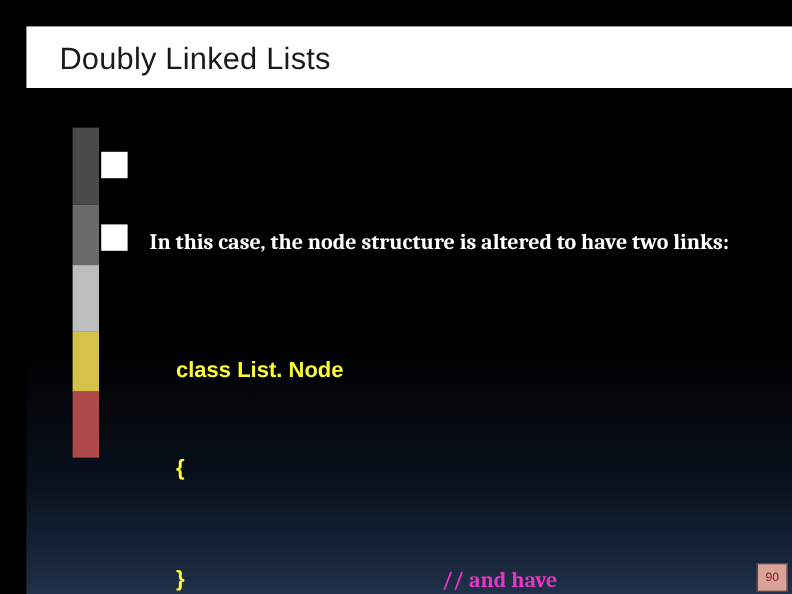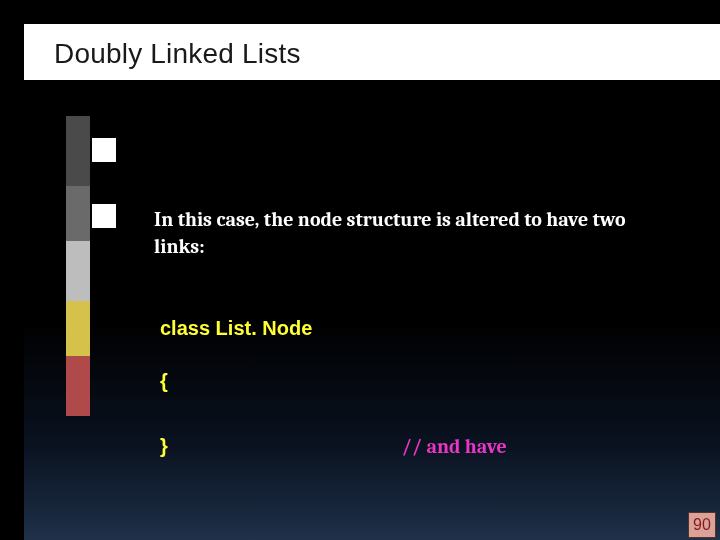--- a/index.html
+++ b/index.html
@@ -53,21 +53,21 @@
   .content {
     position: absolute;
     left: 44px;
     top: 80px;
     width: 640px;
     color: #fff;
   }
   .bullet-row {
     display: flex;
     align-items: flex-start;
-    gap: 26px;
+    gap: 8px;
     font-size: 20px;
     line-height: 1.35;
   }
   .bullet-row.first { margin-bottom: 8px; }
   .sq {
     width: 7px;
     height: 7px;
     background: #fff;
     margin-top: 10px;
     flex: 0 0 auto;
@@ -77,41 +77,41 @@
     font-family: Cambria, Georgia, "Times New Roman", serif;
   }
   .code-block {
     margin-left: 56px;
     margin-top: 6px;
     font-size: 20px;
     line-height: 1.45;
     font-family: Arial, "Helvetica Neue", sans-serif;
     font-weight: 700;
   }
-  .code-block .row { white-space: pre; }
+  .code-block .row { white-space: pre; margin-top: 36px; }
   .yellow { color: #ffff33; }
   .magenta { color: #e936c6; font-family: Cambria, Georgia, serif; font-weight: 700; }
   .indent1 { padding-left: 0; }
   .indent2 { padding-left: 18px; }
   .close-row {
     display: flex;
     justify-content: flex-start;
     gap: 210px;
   }
 
   .page-num {
     position: absolute;
     right: 28px;
     bottom: 26px;
     width: 28px;
     height: 24px;
     background: #d9a39a;
     border: 1px solid #5a2e2e;
     color: #8a1a1a;
-    font-size: 16px;
+    font-size: 11px;
     display: flex;
     align-items: center;
     justify-content: center;
     font-family: Arial, sans-serif;
   }
 </style>
 </head>
 <body>
 
 <div class="slide">

